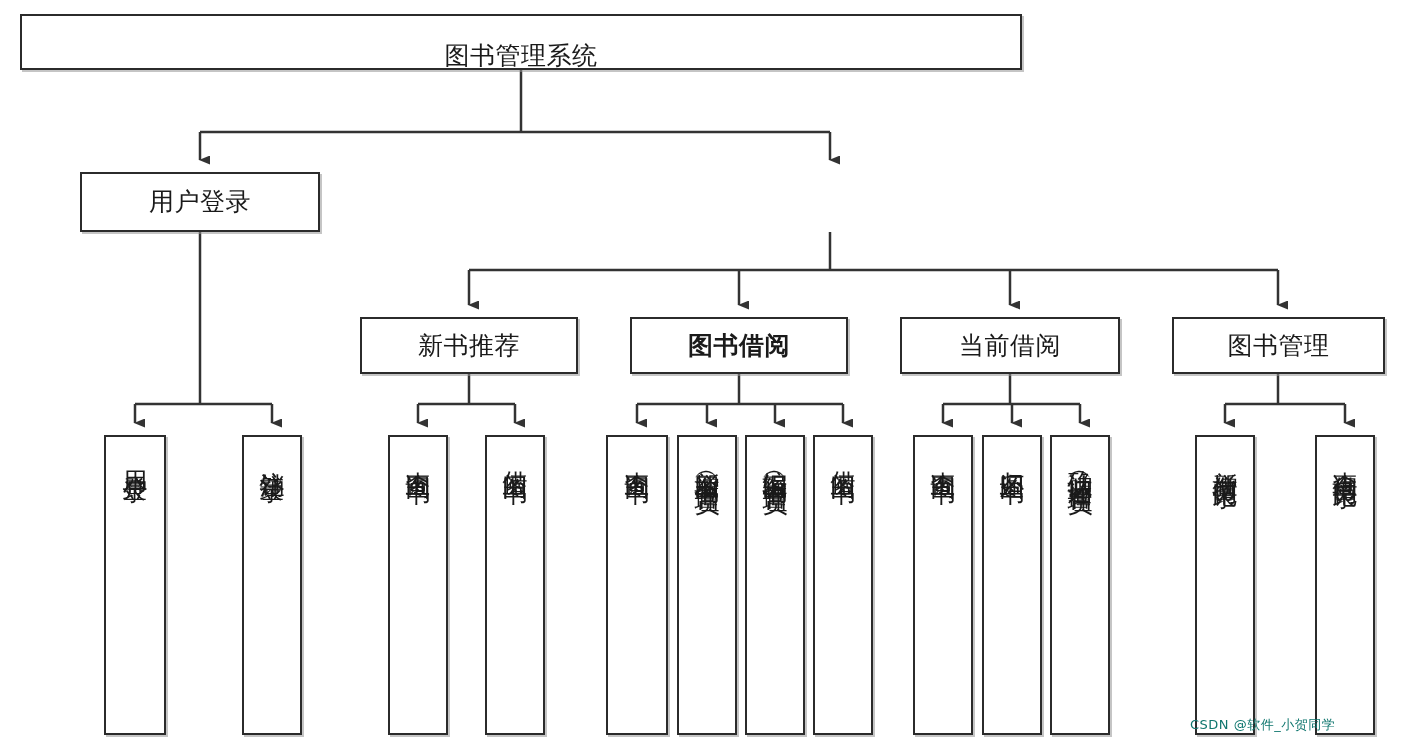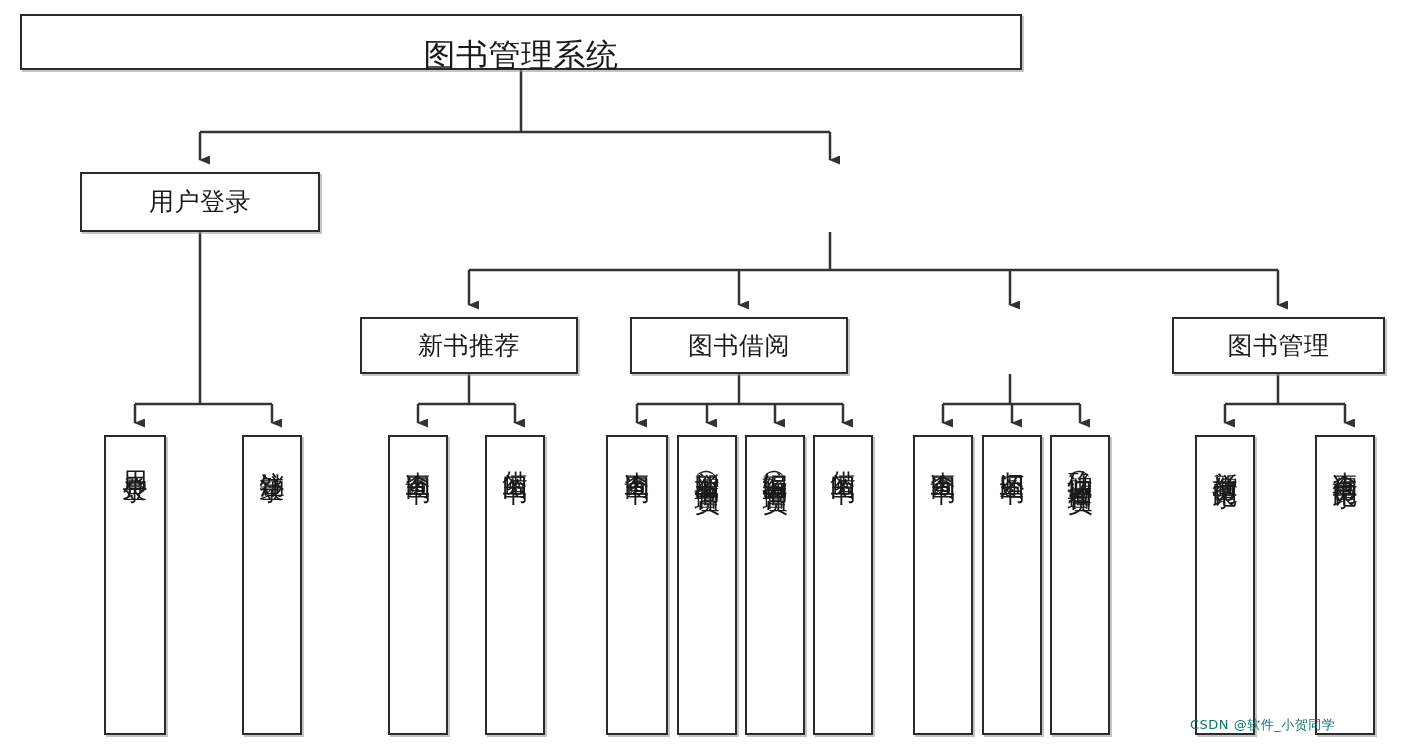--- a/index.html
+++ b/index.html
@@ -42,21 +42,21 @@
     text-align: center;
     line-height: 1.12;
     letter-spacing: 0.5px;
   }
   
   .node.horiz .label {
     font-size: 25px;
     white-space: nowrap;
   }
   .node.root .label {
-    font-size: 32px;
+    font-size: 25px;
     margin-top: 28px;
   }
   
   .node.vert {
     align-items: flex-start;
     justify-content: center;
     padding-top: 14px;
   }
   .node.vert .label {
     writing-mode: vertical-rl;
@@ -133,22 +133,25 @@
     <span class="label">图书管理系统</span>
   </div>
 
   <div class="node horiz" style="left:80px; top:172px; width:240px; height:60px;">
     <span class="label">用户登录</span>
   </div>
 
   <div class="node horiz" style="left:360px; top:317px; width:218px; height:57px;">
     <span class="label">新书推荐</span>
   </div>
-  <div class="node horiz" style="left:630px; top:317px; width:218px; height:57px;">
+  <div class="node horiz" style="left:630px; top:317px; width:218px; height:57px;font-weight:bold;">
     <span class="label">图书借阅</span>
+  </div>
+  <div class="node horiz" style="left:900px; top:317px; width:220px; height:57px;">
+    <span class="label">当前借阅</span>
   </div>
   <div class="node horiz" style="left:1172px; top:317px; width:213px; height:57px;">
     <span class="label">图书管理</span>
   </div>
 
   <div class="node vert" style="left:104px; top:435px; width:62px; height:300px;">
     <span class="label">用户登录</span>
   </div>
   <div class="node vert" style="left:242px; top:435px; width:60px; height:300px;">
     <span class="label">注销登录</span>

